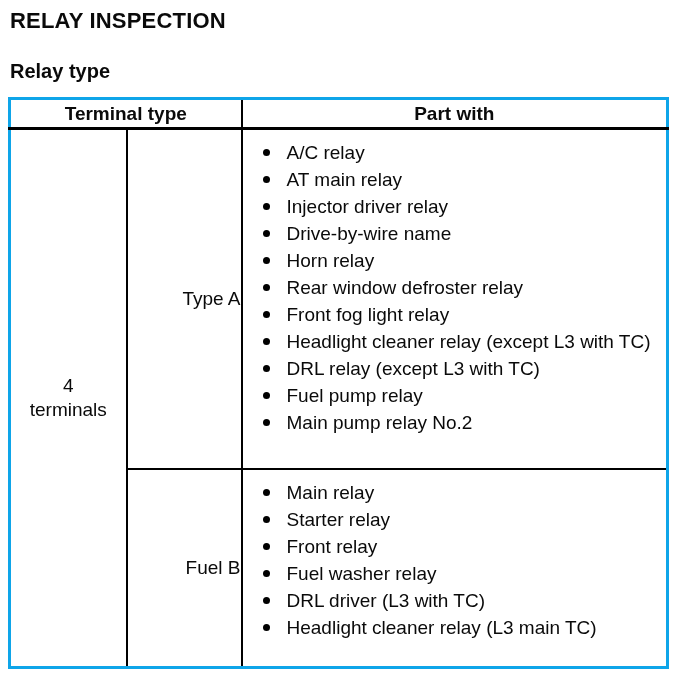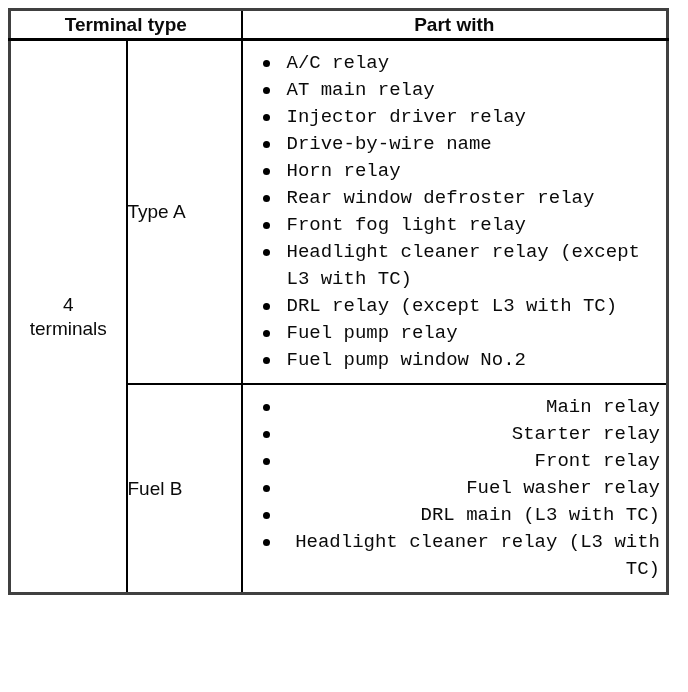--- a/index.html
+++ b/index.html
@@ -28,78 +28,79 @@
     border-collapse: collapse;
     width: 658px;
     margin-left: -2px;
     table-layout: fixed;
   }
   table.relay-table th,
   table.relay-table td {
     border: 2px solid #000;
     vertical-align: middle;
   }
-  table.relay-table { border: 3px solid #404040; }
+  table.relay-table { border: 3px solid #0ea5e9; }
   table.relay-table thead th {
     border-bottom-width: 3px;
     font-size: 19px;
     font-weight: 700;
     text-align: center;
     height: 30px;
     padding: 2px 4px;
   }
   col.c-terminals { width: 117px; }
   col.c-type      { width: 115px; }
   col.c-parts     { width: 426px; }
 
   td.terminals-cell {
     text-align: center;
     font-size: 19px;
     white-space: pre-line;
     line-height: 1.25;
   }
   td.type-cell {
-    text-align: left;
+    text-align: right;
     font-size: 19px;
     border-radius: 15px;
   }
   td.parts-cell {
     vertical-align: top;
     padding: 9px 6px 9px 18px;
   }
   td.row-a .parts-inner { min-height: 320px; }
-  td.row-b .parts-inner { min-height: 178px; text-align: right; }
+  td.row-b .parts-inner { min-height: 178px; }
 
   ul.part-list {
     list-style: none;
   }
   ul.part-list li {
     position: relative;
     font-size: 19px;
     line-height: 27px;
     padding-left: 26px;
-    font-family: Liberation Mono, monospace;
   }
   ul.part-list li::before {
     content: "";
     position: absolute;
     left: 2px;
     top: 10px;
     width: 7px;
     height: 7px;
     border-radius: 50%;
     background: #000;
   }
 </style>
 </head>
 <body>
 
 <div class="page">
 
+  <h1 class="doc-title">RELAY INSPECTION</h1>
 
+  <h2 class="section-title">Relay type</h2>
 
   <table class="relay-table">
     <colgroup>
       <col class="c-terminals">
       <col class="c-type">
       <col class="c-parts">
     </colgroup>
     <thead>
       <tr>
         <th colspan="2">Terminal type</th>
@@ -117,36 +118,36 @@
                 <li>A/C relay</li>
                 <li>AT main relay</li>
                 <li>Injector driver relay</li>
                 <li>Drive-by-wire name</li>
                 <li>Horn relay</li>
                 <li>Rear window defroster relay</li>
                 <li>Front fog light relay</li>
                 <li>Headlight cleaner relay (except L3 with TC)</li>
                 <li>DRL relay (except L3 with TC)</li>
                 <li>Fuel pump relay</li>
-                <li>Fuel pump window No.2</li>
+                <li>Main pump relay No.2</li>
               </ul>
           </div>
         </td>
       </tr>
       <tr>
         <td class="type-cell">Fuel B</td>
         <td class="parts-cell row-b">
           <div class="parts-inner">
             <ul class="part-list">
                 <li>Main relay</li>
                 <li>Starter relay</li>
                 <li>Front relay</li>
                 <li>Fuel washer relay</li>
-                <li>DRL main (L3 with TC)</li>
-                <li>Headlight cleaner relay (L3 with TC)</li>
+                <li>DRL driver (L3 with TC)</li>
+                <li>Headlight cleaner relay (L3 main TC)</li>
               </ul>
           </div>
         </td>
       </tr>
     </tbody>
   </table>
 
 </div>
 
 </body></html>

